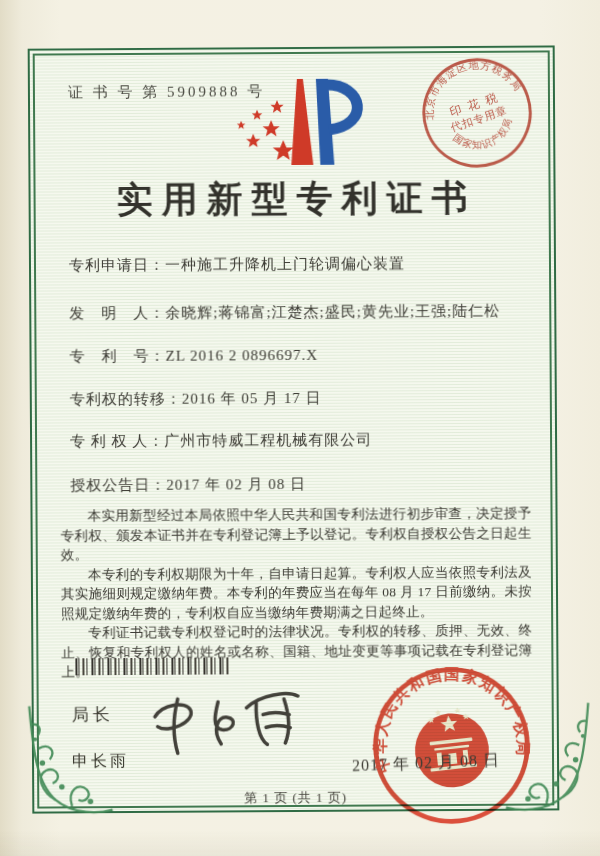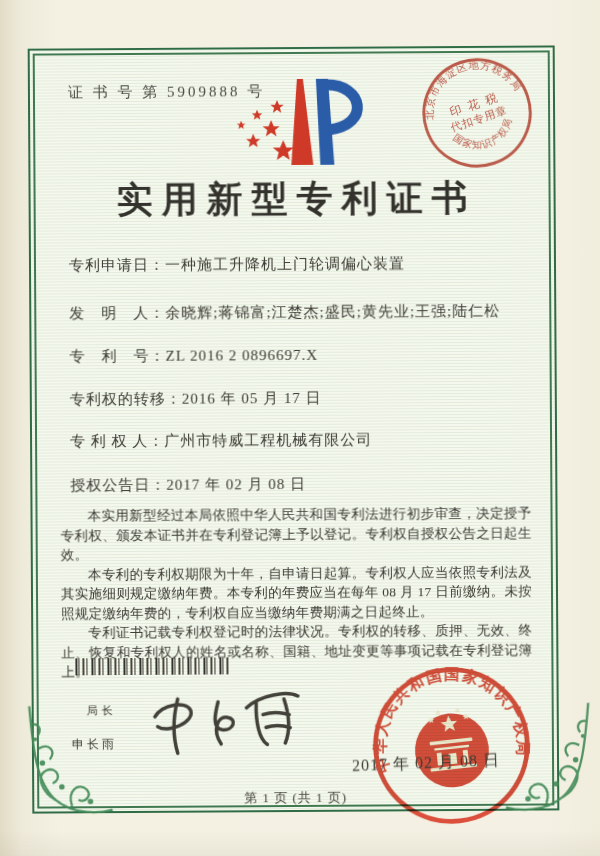--- a/index.html
+++ b/index.html
@@ -51,22 +51,22 @@
   }
   .paras p{margin:0;text-indent:2em;}
   .barcode{
     position:absolute;left:42px;top:608px;width:153px;height:17px;
     background:repeating-linear-gradient(90deg,
       #35332e 0 2px,transparent 2px 3px,
       #35332e 3px 4px,transparent 4px 7px,
       #4a473f 7px 9px,transparent 9px 11px,
       #35332e 11px 12px,transparent 12px 16px);
   }
-  .director-title{position:absolute;left:38px;top:653px;font-size:11px;color:#3a392f;letter-spacing:4px;font-family:Liberation Sans, sans-serif;margin-left:15px;}
-  .director-name{position:absolute;left:38px;top:686px;font-size:12px;color:#3a392f;letter-spacing:3px;font-family:"Liberation Sans","DejaVu Sans",sans-serif;}
+  .director-title{position:absolute;left:38px;top:653px;font-size:17px;color:#3a392f;letter-spacing:4px;font-family:Liberation Sans, sans-serif;}
+  .director-name{position:absolute;left:38px;top:701px;font-size:16px;color:#3a392f;letter-spacing:3px;font-family:"Liberation Sans","DejaVu Sans",sans-serif;}
   .signature{position:absolute;left:108px;top:636px;transform:rotate(-4deg);}
   .tax-stamp{position:absolute;left:388px;top:6px;mix-blend-mode:multiply;opacity:.88;}
   .seal{position:absolute;left:330px;top:610px;mix-blend-mode:multiply;opacity:.92;}
   .seal-date{
     position:absolute;left:318px;top:704px;width:200px;
     font-size:16px;color:#3c3b33;letter-spacing:1px;transform:rotate(-2deg);
     white-space:nowrap;
   }
   .footer{
     position:absolute;left:0;top:740px;width:100%;text-align:center;

